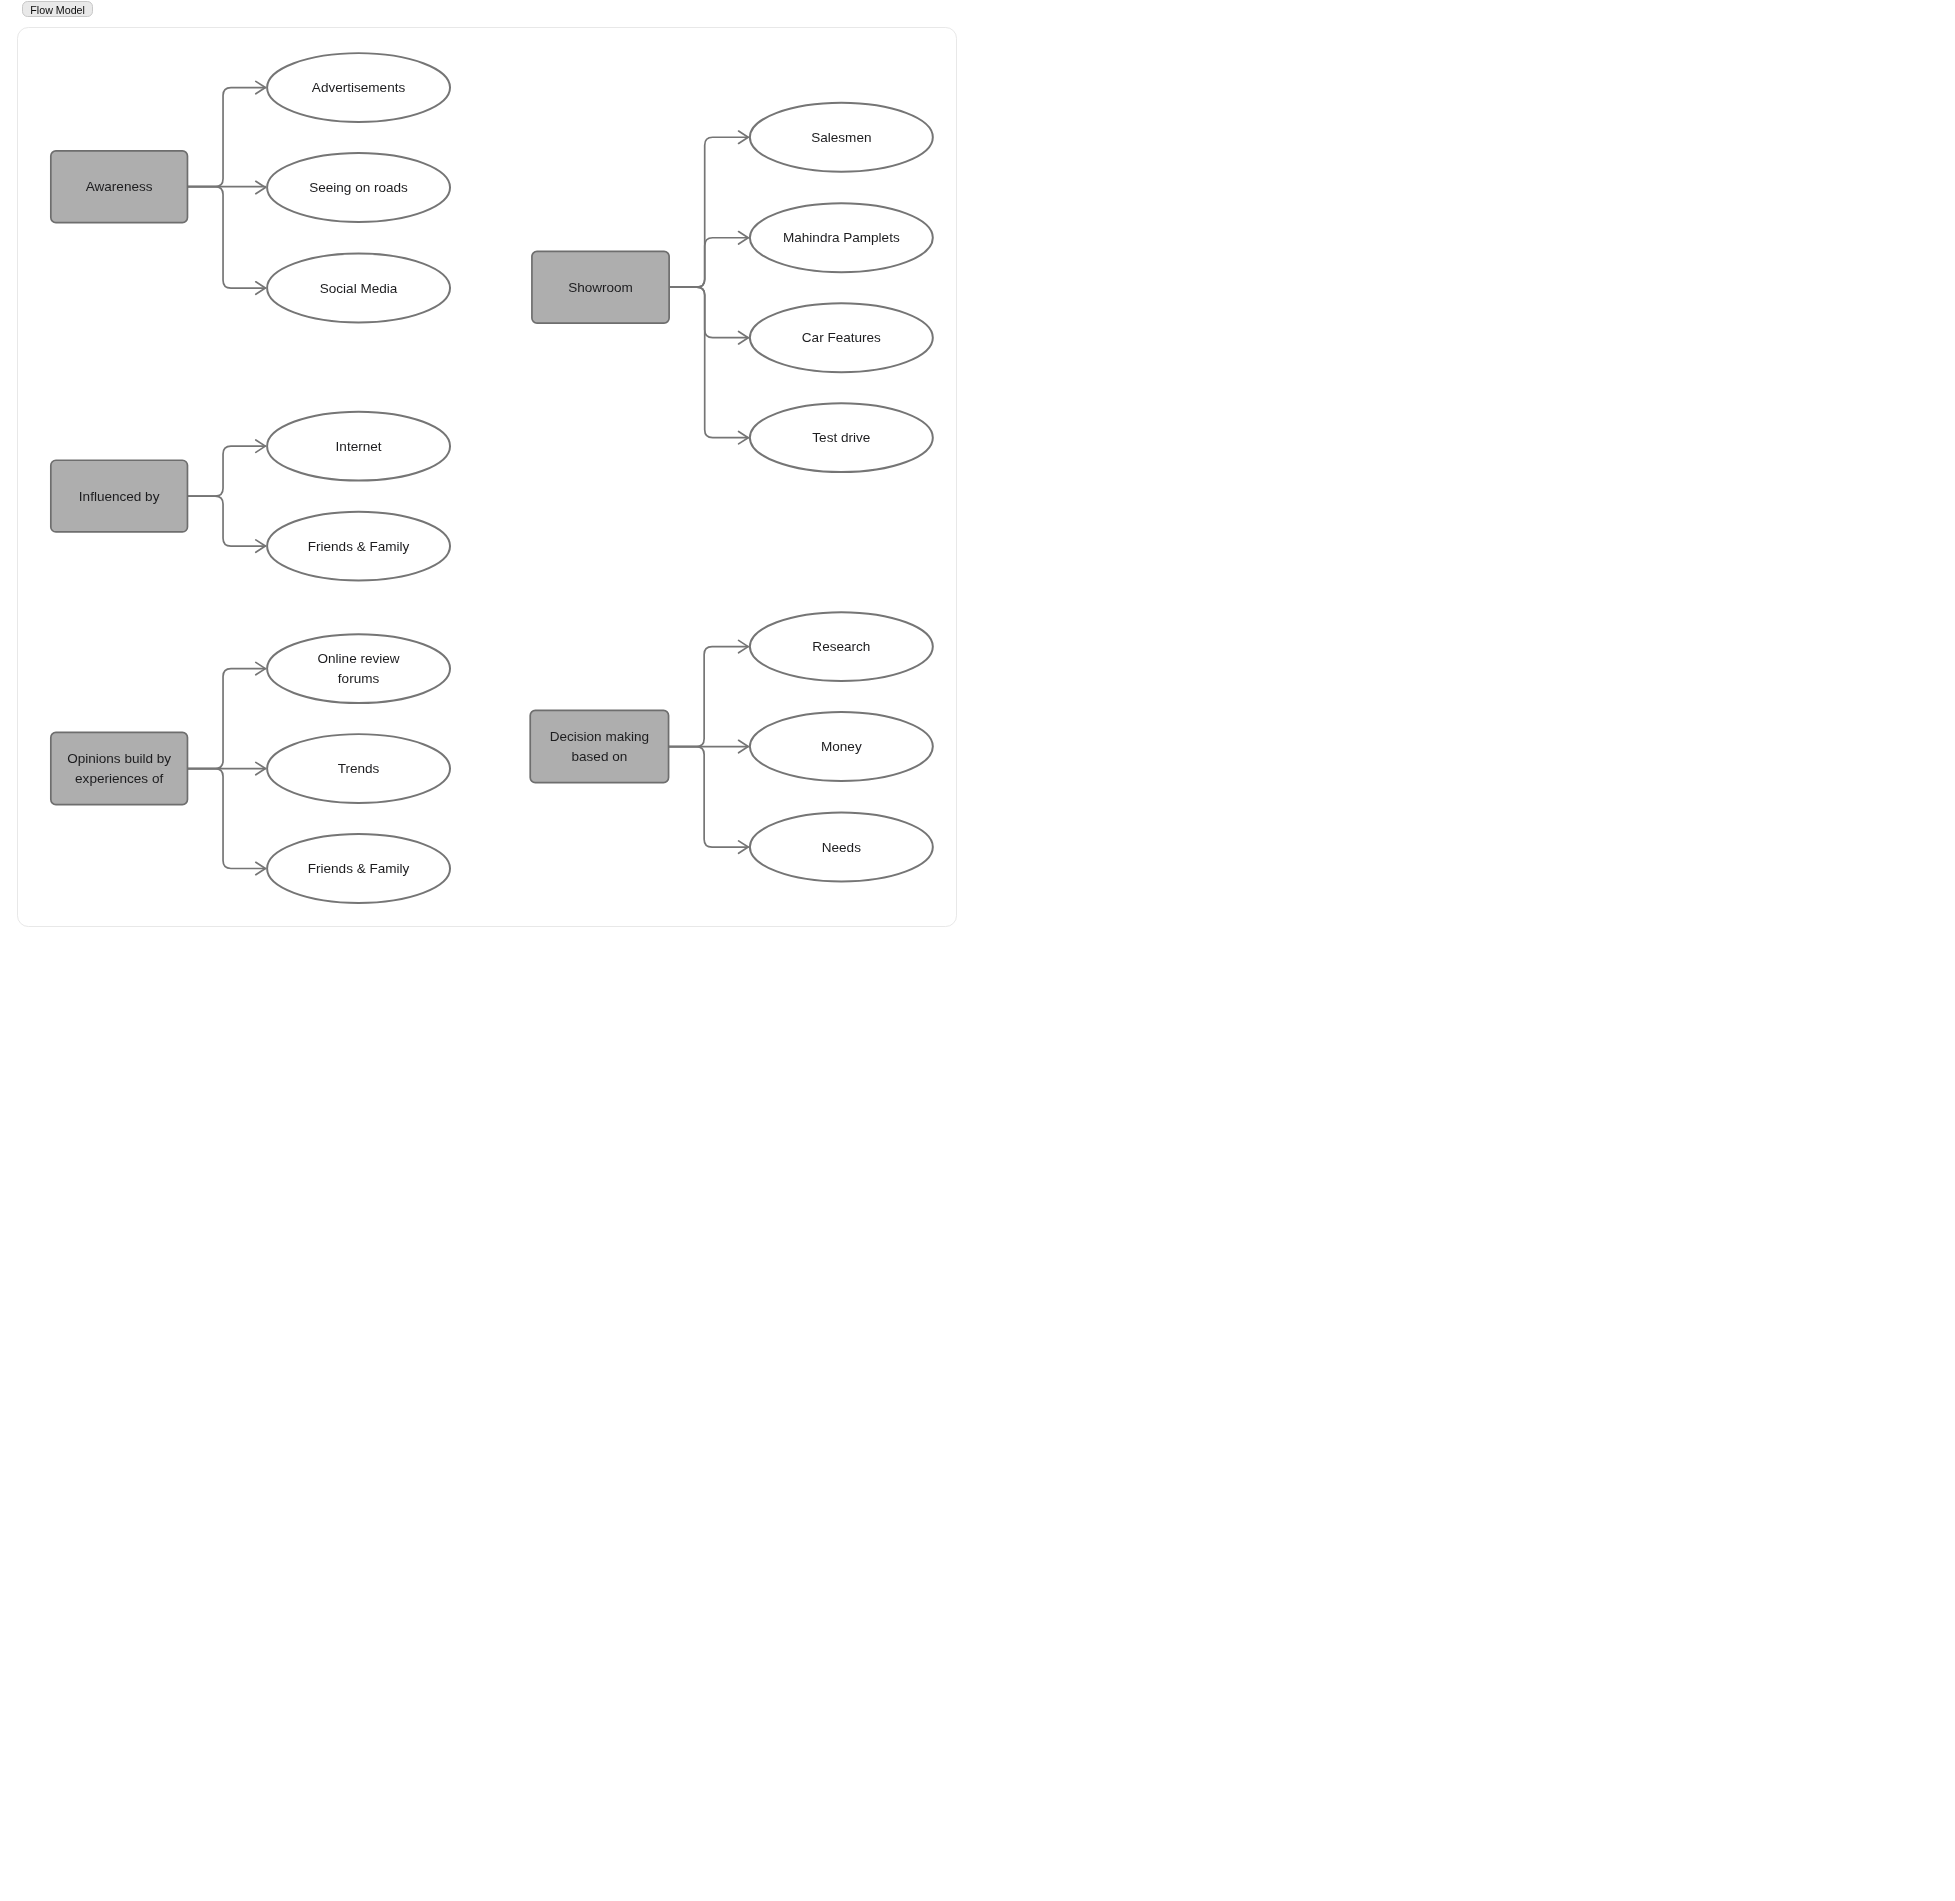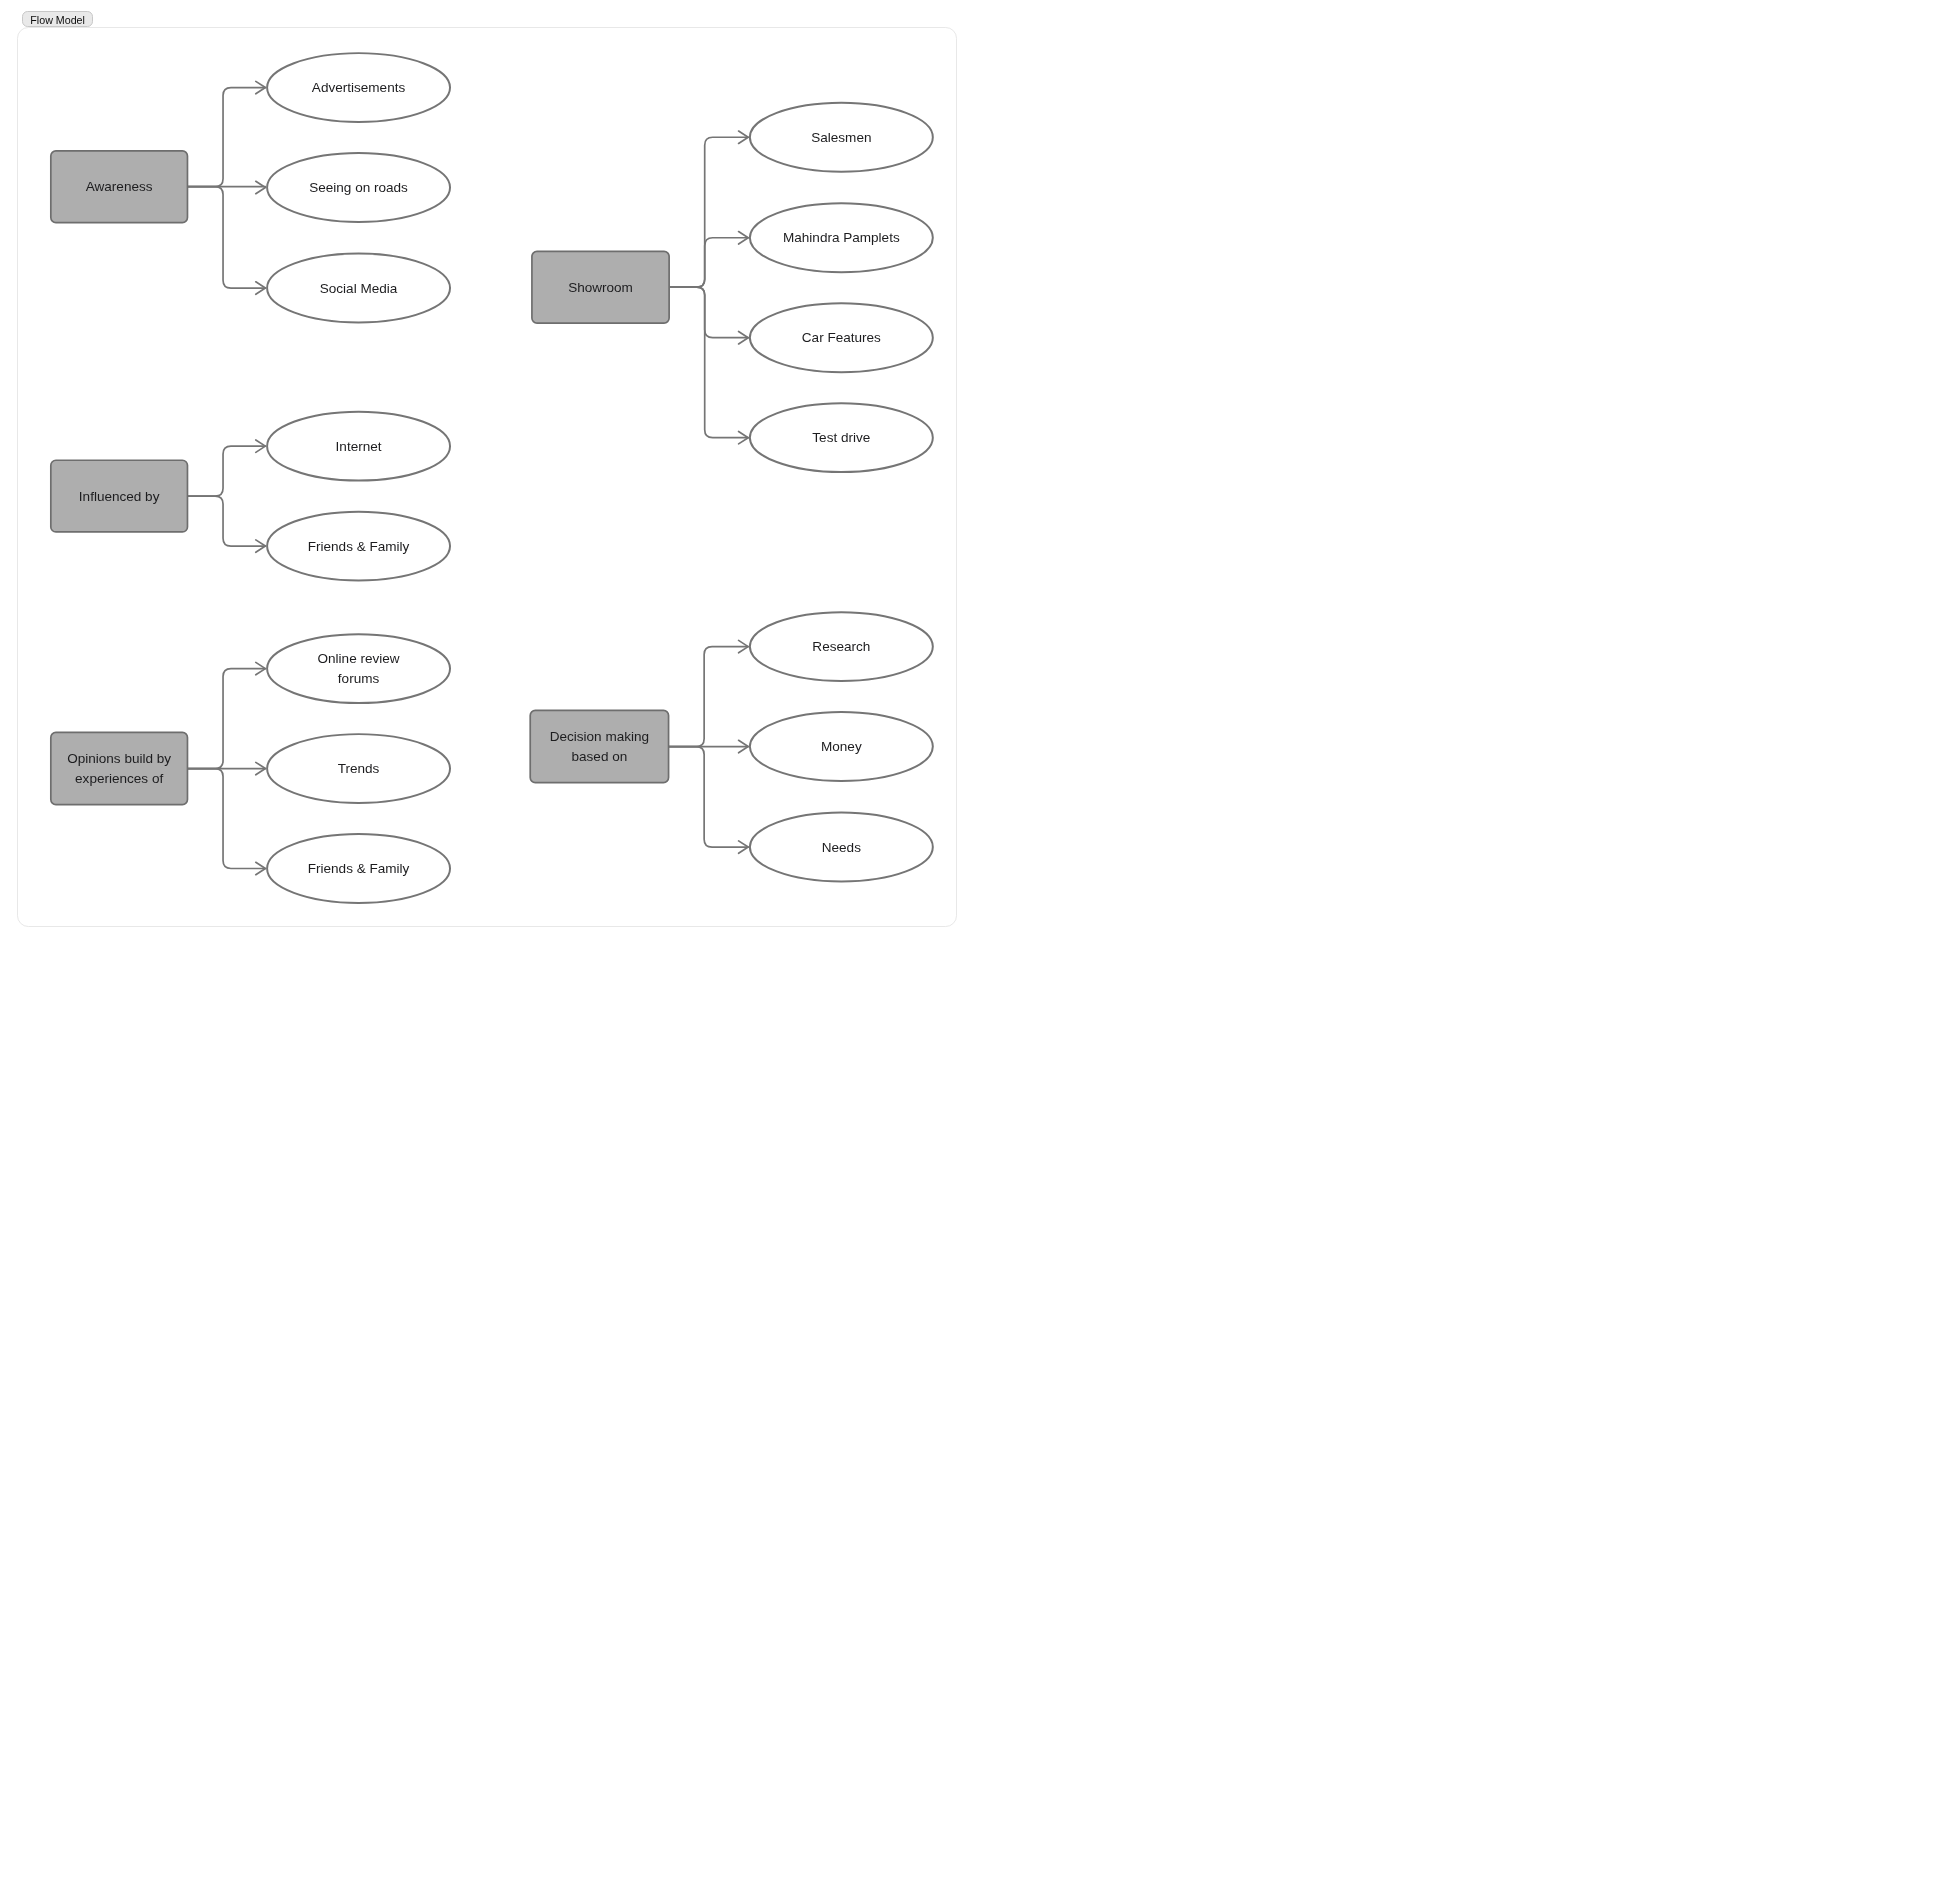--- a/index.html
+++ b/index.html
@@ -11,21 +11,21 @@
   #page {
     position: relative;
     width: 978px;
     height: 951px;
     background: #ffffff;
     overflow: hidden;
   }
   #badge {
     position: absolute;
     left: 22px;
-    top: 11px;
+    top: 1px;
     height: 16px;
     line-height: 16px;
     padding: 0 7.3px;
     background: #e9e9e9;
     border: 0.8px solid #c8c8c8;
     border-radius: 5.6px;
     font-size: 10.7px;
     font-weight: 500;
     color: #0d0d0d;
     box-sizing: border-box;

